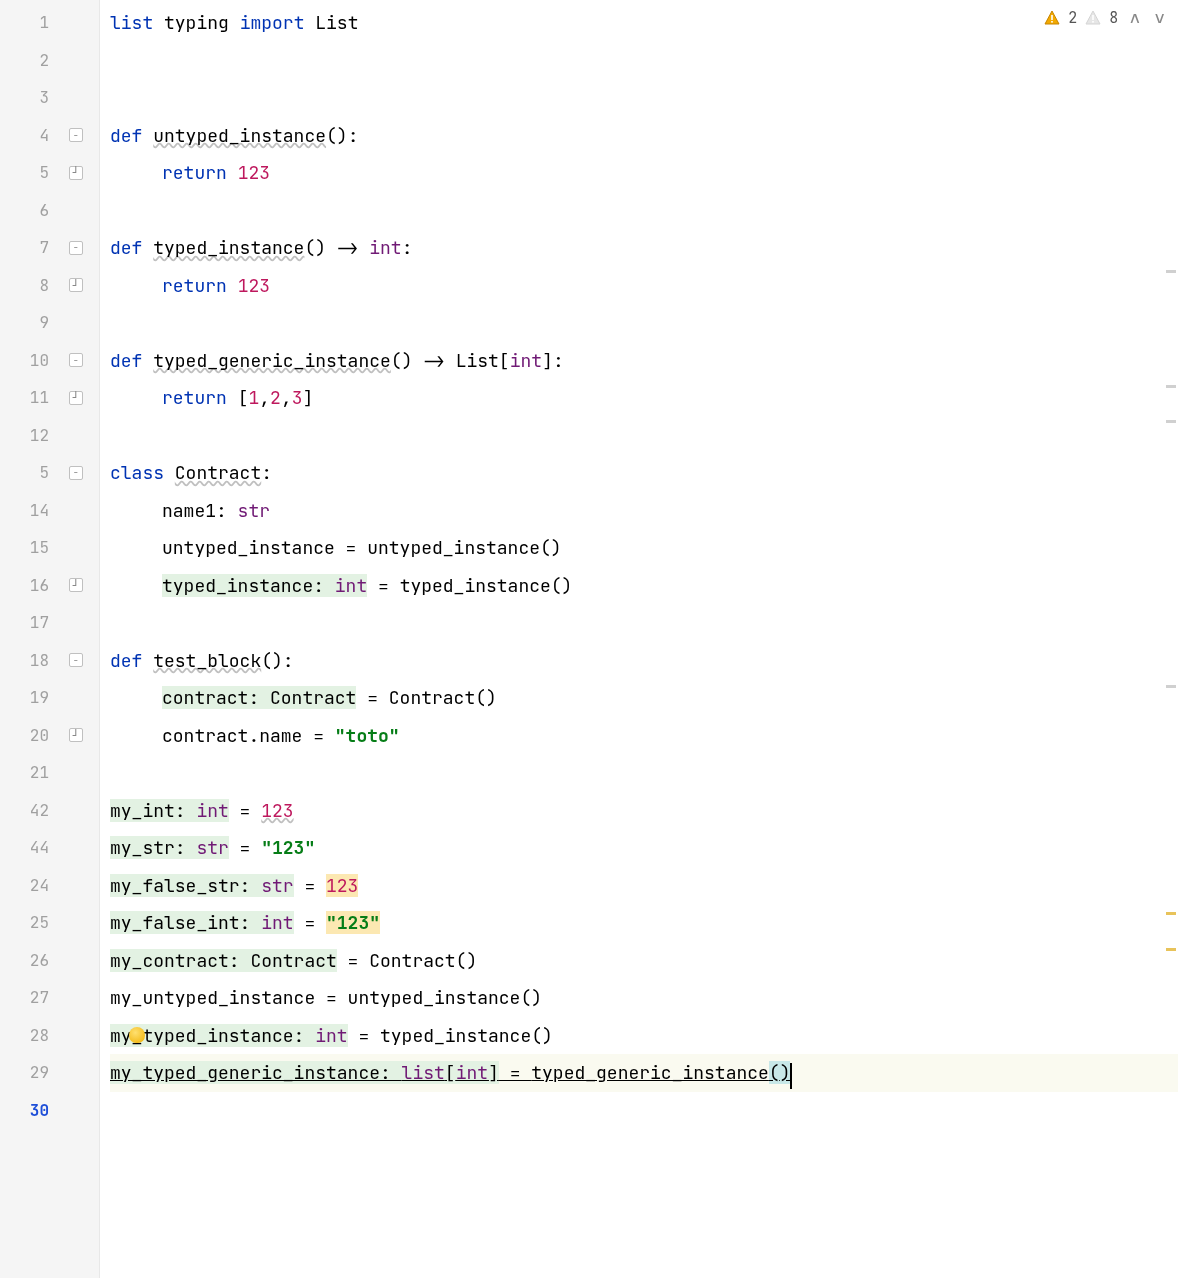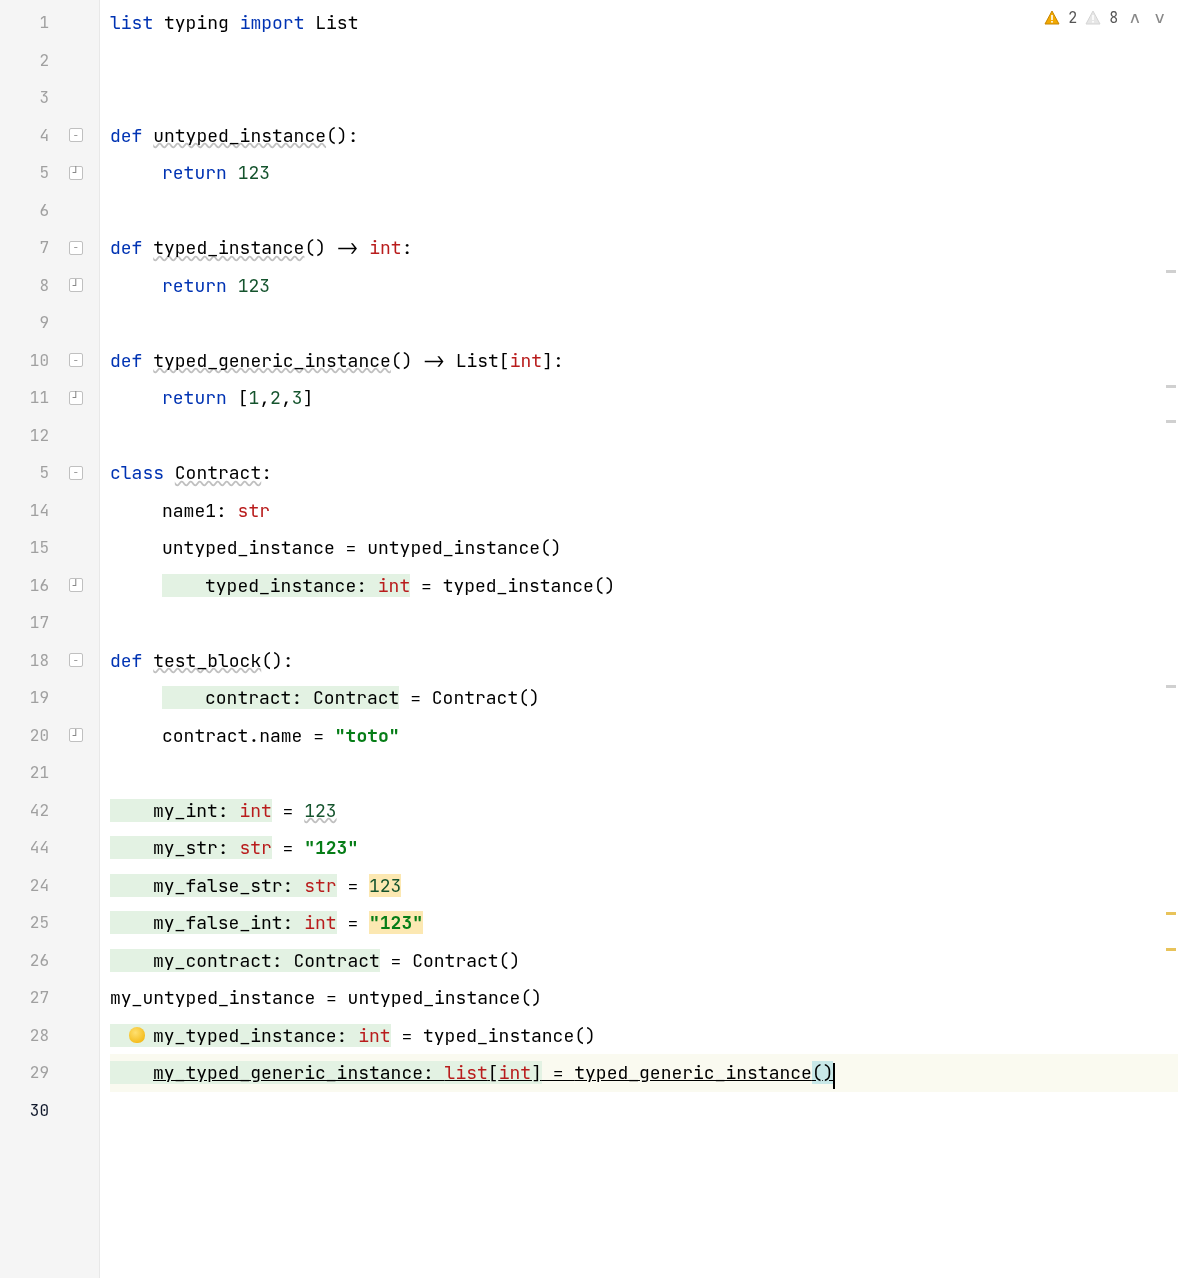--- a/index.html
+++ b/index.html
@@ -20,46 +20,46 @@
     width: 100px;
     background: #f5f5f5;
     border-right: 1px solid #e8e8e8;
     text-align: right;
     padding: 4px 8px 0 0;
     color: #a0a0a0;
     font-size: 16px;
     user-select: none;
   }
   .gutter .ln { height: 37.5px; line-height: 37.5px; padding-right: 42px; position: relative; }
-  .gutter .ln.current { color: #0f172a; font-weight: 400; }
+  .gutter .ln.current { color: #1d4ed8; font-weight: 700; }
   .fold {
     position: absolute;
     right: 8px;
     top: 50%;
     transform: translateY(-50%);
     width: 14px; height: 14px;
     border: 1px solid #c0c0c0;
     border-radius: 2px;
     display:flex; align-items:center; justify-content:center;
     font-size: 10px; color:#888; background:#fff;
   }
   .code {
     flex: 1;
     padding-top: 4px;
     padding-left: 10px;
     position: relative;
   }
   .code .line { height: 37.5px; line-height: 37.5px; white-space: pre; position: relative; }
   .line.current { background: #fafaf0; text-decoration: underline; }
   .kw { color: #0033b3; }
-  .builtin { color: #b91c1c; }
-  .num { color: #14532d; }
+  .builtin { color: #701a75; }
+  .num { color: #be185d; }
   .str { color: #067d17; font-weight: bold; }
   .indent { display:inline-block; width: 52px; }
-  .hl-green { background: #e3f2e3; padding-left: 43px; }
+  .hl-green { background: #e3f2e3; }
   .hl-yellow { background: #fce8b2; }
   .wavy { text-decoration: underline wavy #c0c0c0; text-decoration-skip-ink: none; }
   .inspection-bar {
     position: absolute;
     top: 6px; right: 10px;
     display: flex; align-items: center; gap: 8px;
     font-size: 15px;
     color: #555;
   }
   .warn-icon {

